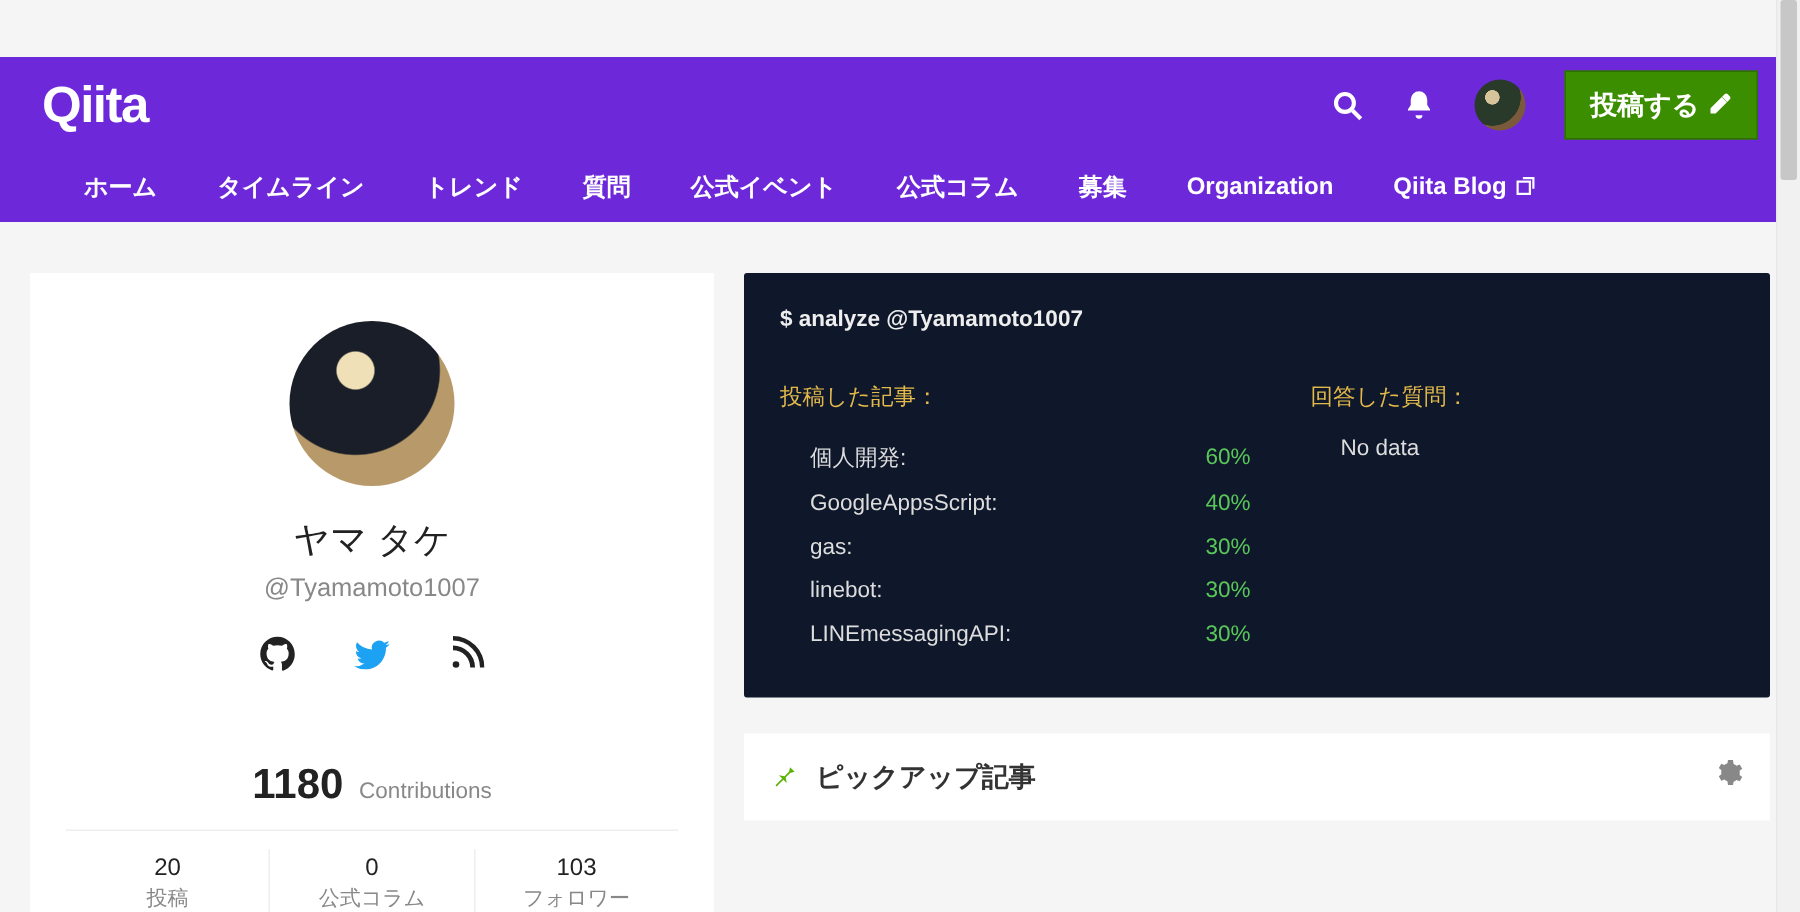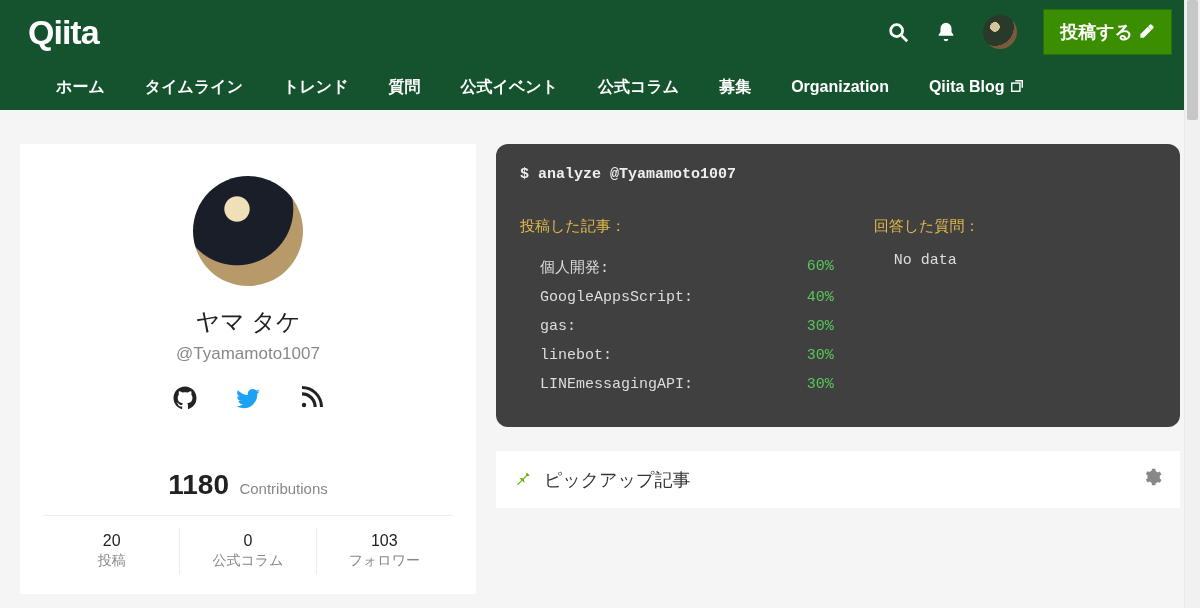--- a/index.html
+++ b/index.html
@@ -17,23 +17,24 @@
   .fake-scroll {
     position: absolute; right: 0; top: 0; width: 16px; height: 608px;
     background: #f1f1f1; border-left: 1px solid #e8e8e8;
   }
   .fake-scroll .thumb {
     position: absolute; left: 2px; right: 2px; top: 0; height: 120px;
     background: #c7c7c7; border-radius: 2px;
   }
 
   header {
-    background: #14532d;
+    background: #6d28d9;
     color: #fff;
     padding: 0 28px;
+    margin-top: 38px;
   }
   .top-row {
     display: flex; align-items: center; justify-content: space-between;
     height: 64px;
   }
   .logo {
     font-family: sans-serif;
     font-size: 34px; font-weight: 700; letter-spacing: -1px;
     display: flex; align-items: center;
   }
@@ -101,44 +102,44 @@
   .stat {
     flex: 1; text-align: center; padding: 4px 0;
   }
   .stat + .stat { border-left: 1px solid #eee; }
   .stat .n { font-size: 16px; color: #222; }
   .stat .l { font-size: 14px; color: #888; margin-top: 2px; }
 
   
   .right-col { flex: 1; display:flex; flex-direction:column; gap:24px;}
   .terminal {
-    background: #404040; color: #ddd; border-radius: 12px;
+    background: #0f172a; color: #ddd; border-radius: 2px;
     padding: 22px 24px 28px;
-    font-family: Liberation Mono, monospace;
+    font-family: Liberation Sans, sans-serif;
     font-size: 15px;
   }
   .term-cmd { color: #eee; font-weight: 700; }
   .term-cols {
     display: flex; gap: 40px; margin-top: 34px;
   }
   .term-col { flex: 1; }
   .term-col.right { flex:0.9; }
   .term-head { color: #e2b94a; margin-bottom: 16px; }
   .term-row {
     display: flex; justify-content: space-between; padding: 6px 0 6px 20px;
   }
   .term-tag { color: #ddd; }
   .term-pct { color: #59c659; }
   .term-nodata { padding-left: 20px; color:#ddd; }
 
   .pickup {
     background: #fff; padding: 16px 18px;
     display: flex; align-items: center; justify-content: space-between;
   }
-  .pickup-left { display:flex; align-items:center; gap:12px; font-size:18px; font-weight:400; color:#333;}
+  .pickup-left { display:flex; align-items:center; gap:12px; font-size:18px; font-weight:700; color:#333;}
   .pin { color: #59b300; font-size:18px; }
   .gear { color:#888; font-size:20px; cursor:pointer; }
 </style>
 </head>
 <body>
 
 <header>
   <div class="top-row">
     <div class="logo">Qiita</div>
     <div class="top-right">

